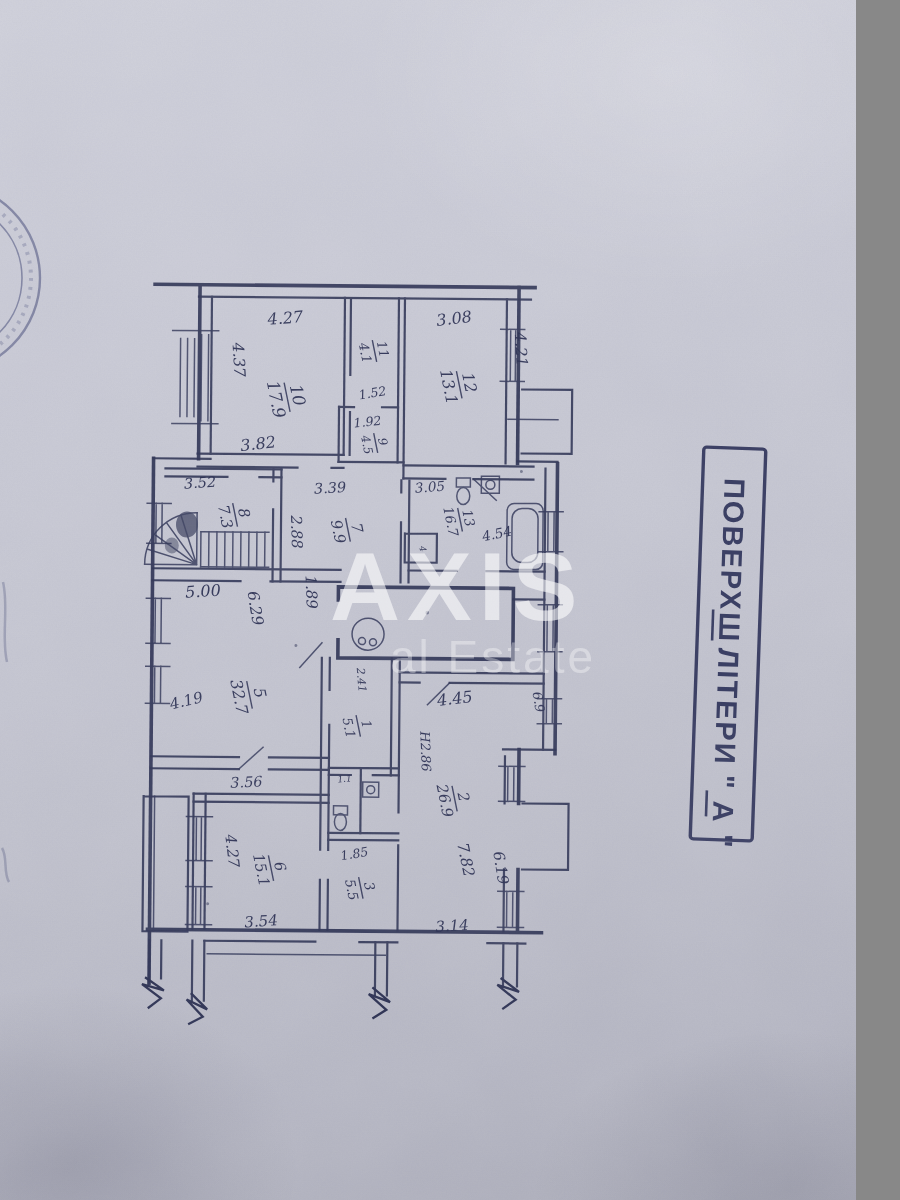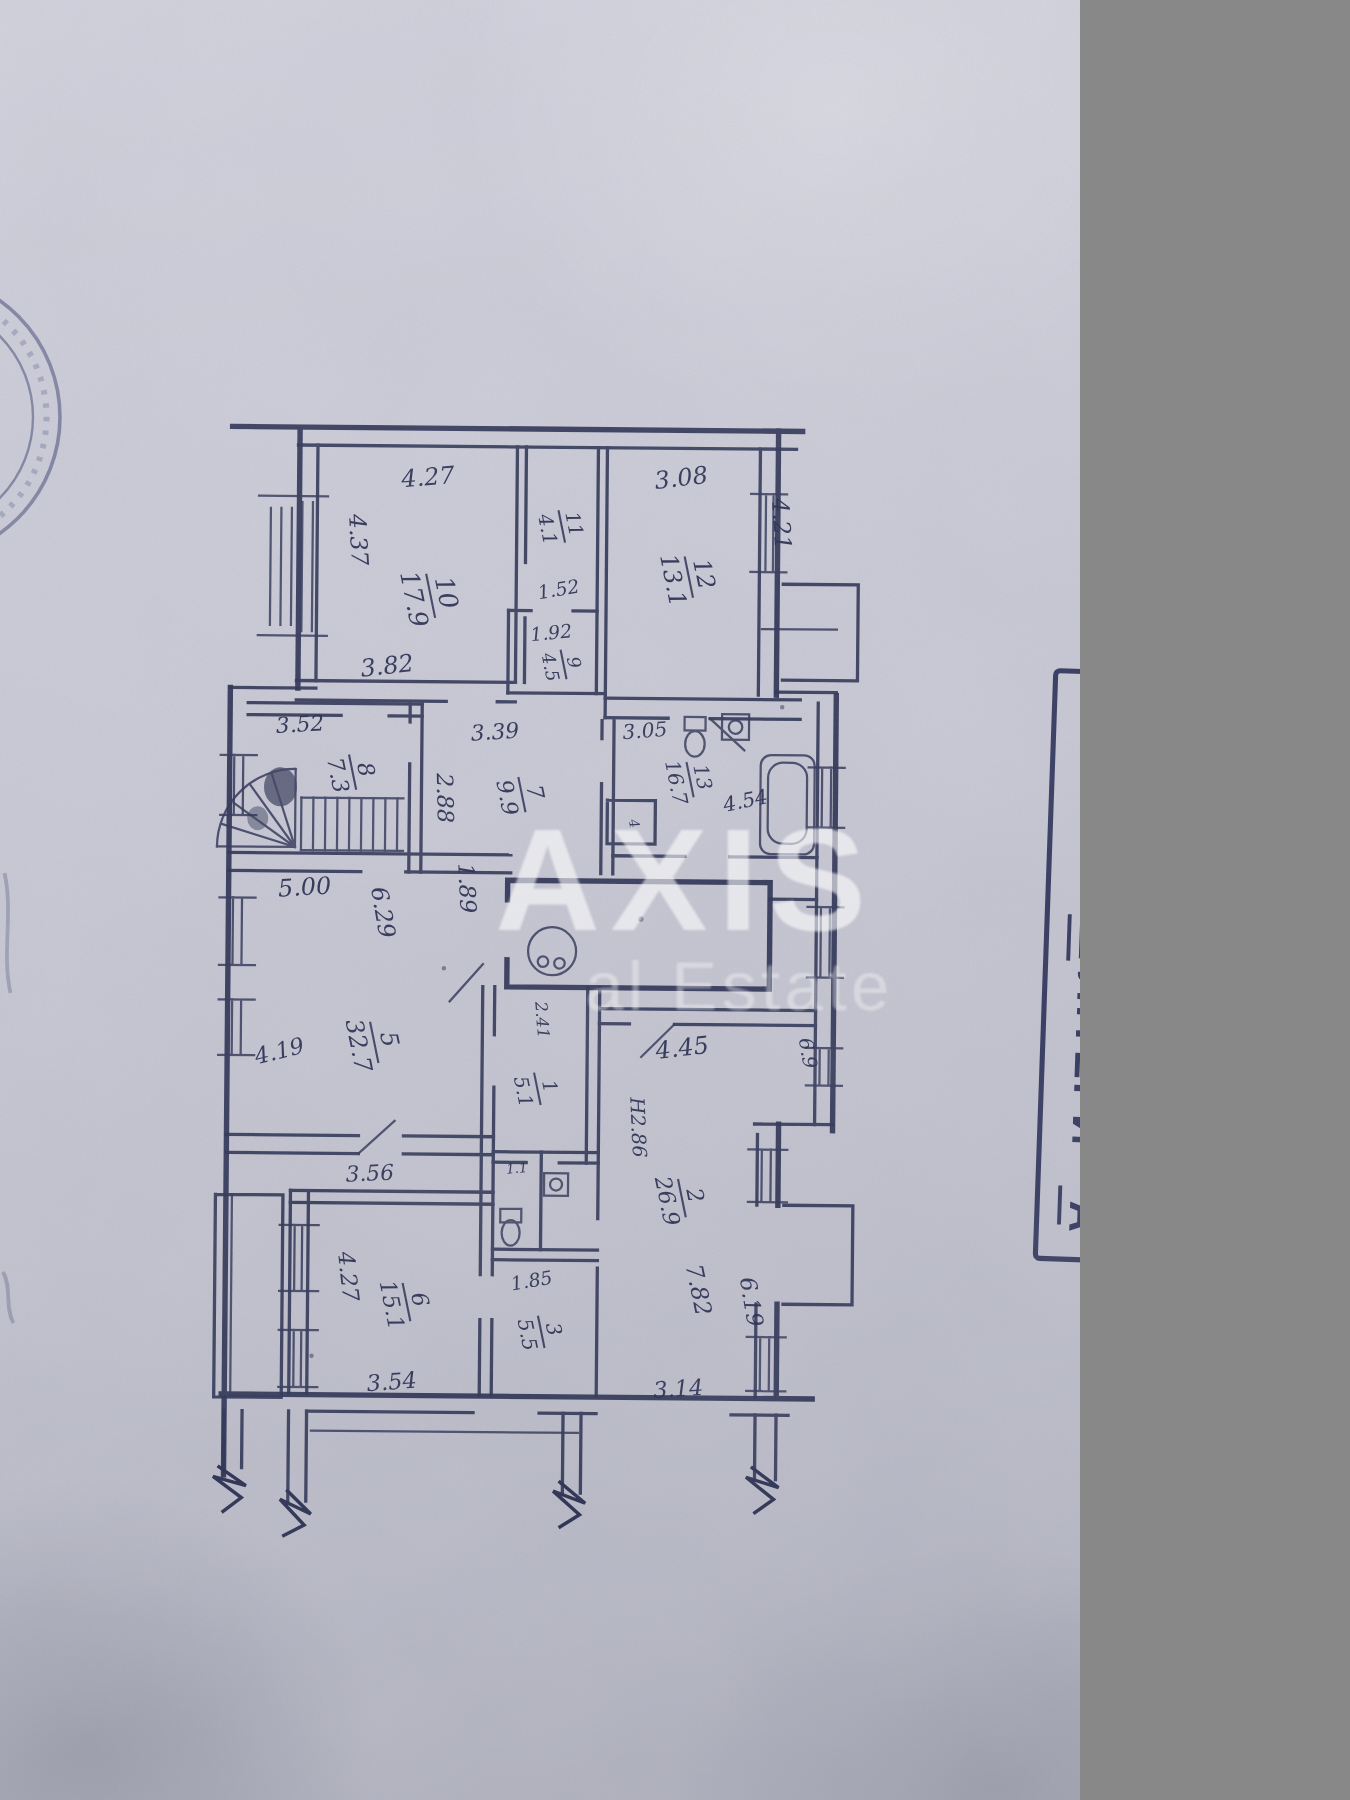--- a/index.html
+++ b/index.html
@@ -1,22 +1,22 @@
 <!DOCTYPE html>
 <html><head>
 <meta charset="utf-8">
 <style>
   html,body{margin:0;padding:0;background:#888;}
-  #photo{position:relative;width:720px;height:1200px;overflow:hidden;
+  #photo{position:relative;width:840px;height:1200px;overflow:hidden;
     background:
       radial-gradient(ellipse 60% 30% at 78% 6%, rgba(255,255,255,.20), rgba(255,255,255,0) 60%),
       radial-gradient(ellipse 45% 25% at 8% 97%, rgba(30,30,55,.16), rgba(30,30,55,0) 60%),
       radial-gradient(ellipse 50% 22% at 92% 99%, rgba(30,30,55,.12), rgba(30,30,55,0) 60%),
       linear-gradient(170deg,#cfd0da 0%, #cacbd6 22%, #c6c7d2 45%, #c0c1cc 65%, #b7b8c4 85%, #adaeba 100%);
-    font-family:"Liberation Sans",sans-serif;}
+    font-family:"Liberation Sans",sans-serif;padding-left:16px;}
   svg.plan{position:absolute;left:0;top:0;filter:blur(.45px);}
   .w4{stroke:#2c3152;stroke-width:3.6;fill:none;stroke-linecap:square;opacity:.92}
   .w2{stroke:#2e3354;stroke-width:2.2;fill:none;stroke-linecap:square;opacity:.9}
   .w1{stroke:#333859;stroke-width:1.5;fill:none;stroke-linecap:square;opacity:.85}
   .hw{font-family:"DejaVu Serif",serif;font-style:italic;fill:#262b4e;opacity:.93}
   .dimh{text-anchor:middle}
   .dimv{text-anchor:start}
   .frac text{text-anchor:middle}
   .frac line{stroke:#262b4e;stroke-width:1.4;opacity:.9}
   .stamptxt{font-family:"Liberation Sans",sans-serif;font-weight:700;font-size:29px;

